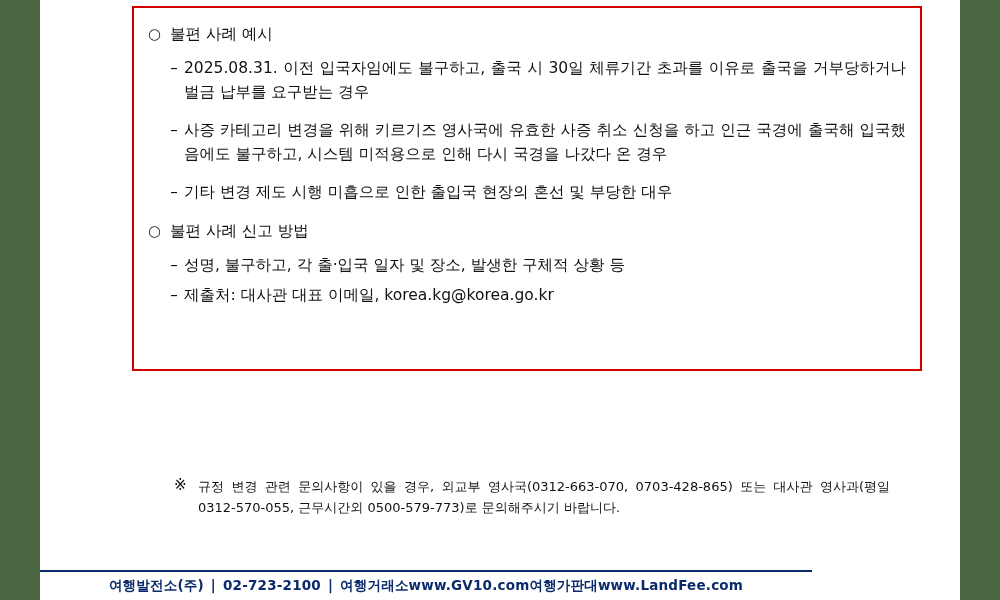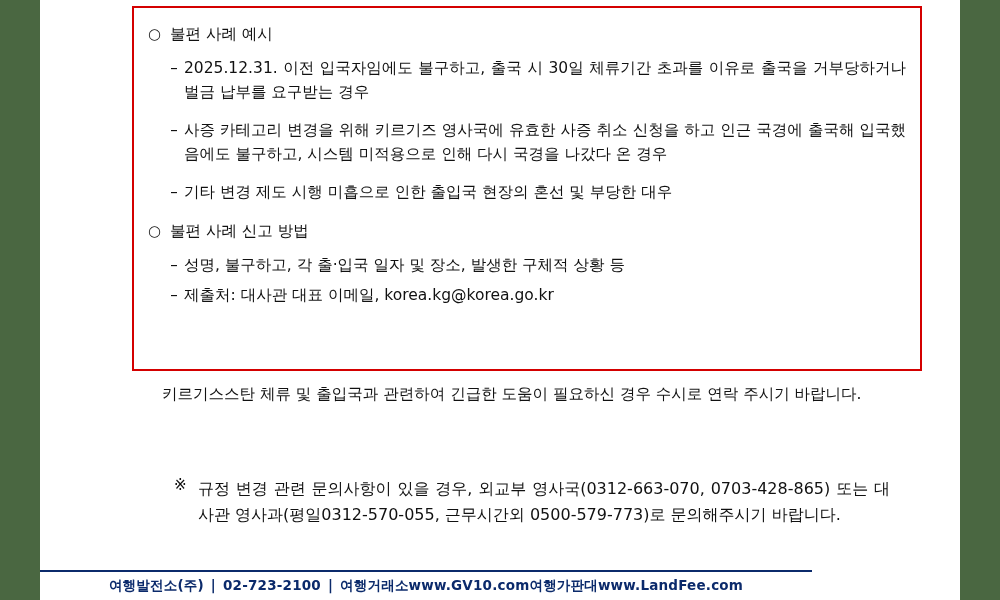--- a/index.html
+++ b/index.html
@@ -102,21 +102,21 @@
   }
   .note-mark {
     flex: 0 0 24px;
     font-family: "DejaVu Sans", sans-serif;
     font-size: 15px;
     color: #111;
   }
   .note-body {
     flex: 1;
     font-family: "DejaVu Sans", sans-serif;
-    font-size: 16px;
+    font-size: 13px;
     line-height: 1.62;
     color: #111;
     text-align: justify;
     text-justify: inter-word;
   }
   .footer {
     position: absolute;
     left: 40px;
     top: 570px;
     width: 772px;
@@ -149,21 +149,21 @@
 
     <div class="boxed ko">
 
       <div class="bullet-line head">
         <div class="marker">○</div>
         <div class="btext">불편 사례 예시</div>
       </div>
 
       <div class="bullet-line item sub-indent">
         <div class="marker dash">–</div>
-        <div class="btext">2025.12.31. 이전 입국자임에도 불구하고, 출국 시 30일 체류기간 초과를 이유로 출국을 거부당하거나 벌금 납부를 요구받는 경우</div>
+        <div class="btext">2025.08.31. 이전 입국자임에도 불구하고, 출국 시 30일 체류기간 초과를 이유로 출국을 거부당하거나 벌금 납부를 요구받는 경우</div>
       </div>
 
       <div class="bullet-line item sub-indent">
         <div class="marker dash">–</div>
         <div class="btext">사증 카테고리 변경을 위해 키르기즈 영사국에 유효한 사증 취소 신청을 하고 인근 국경에 출국해 입국했음에도 불구하고, 시스템 미적용으로 인해 다시 국경을 나갔다 온 경우</div>
       </div>
 
       <div class="bullet-line item sub-indent">
         <div class="marker dash">–</div>
         <div class="btext">기타 변경 제도 시행 미흡으로 인한 출입국 현장의 혼선 및 부당한 대우</div>
@@ -180,21 +180,20 @@
       </div>
 
       <div class="bullet-line item tight sub-indent">
         <div class="marker dash">–</div>
         <div class="btext">제출처: 대사관 대표 이메일, korea.kg@korea.go.kr</div>
       </div>
 
     </div>
 
     <div class="below">
-      <p class="para">키르기스스탄 체류 및 출입국과 관련하여 긴급한 도움이 필요하신 경우 수시로 연락 주시기 바랍니다.</p>
     </div>
 
     <div class="note">
       <div class="note-mark">※</div>
       <div class="note-body">규정 변경 관련 문의사항이 있을 경우, 외교부 영사국(0312-663-070, 0703-428-865) 또는 대사관 영사과(평일0312-570-055, 근무시간외 0500-579-773)로 문의해주시기 바랍니다.</div>
     </div>
 
   </div>
 </div>
 

